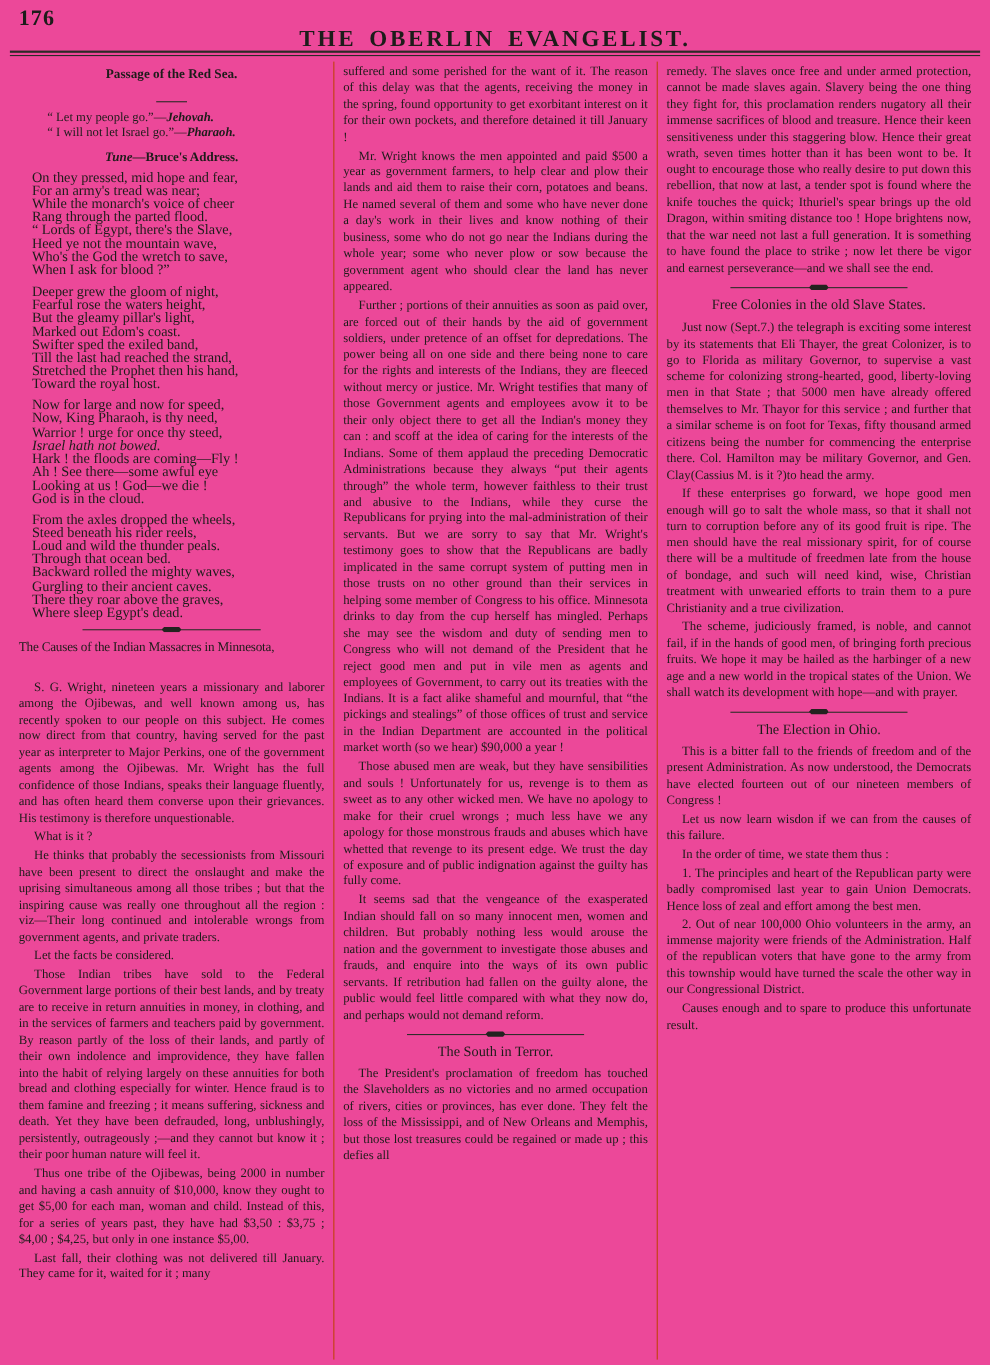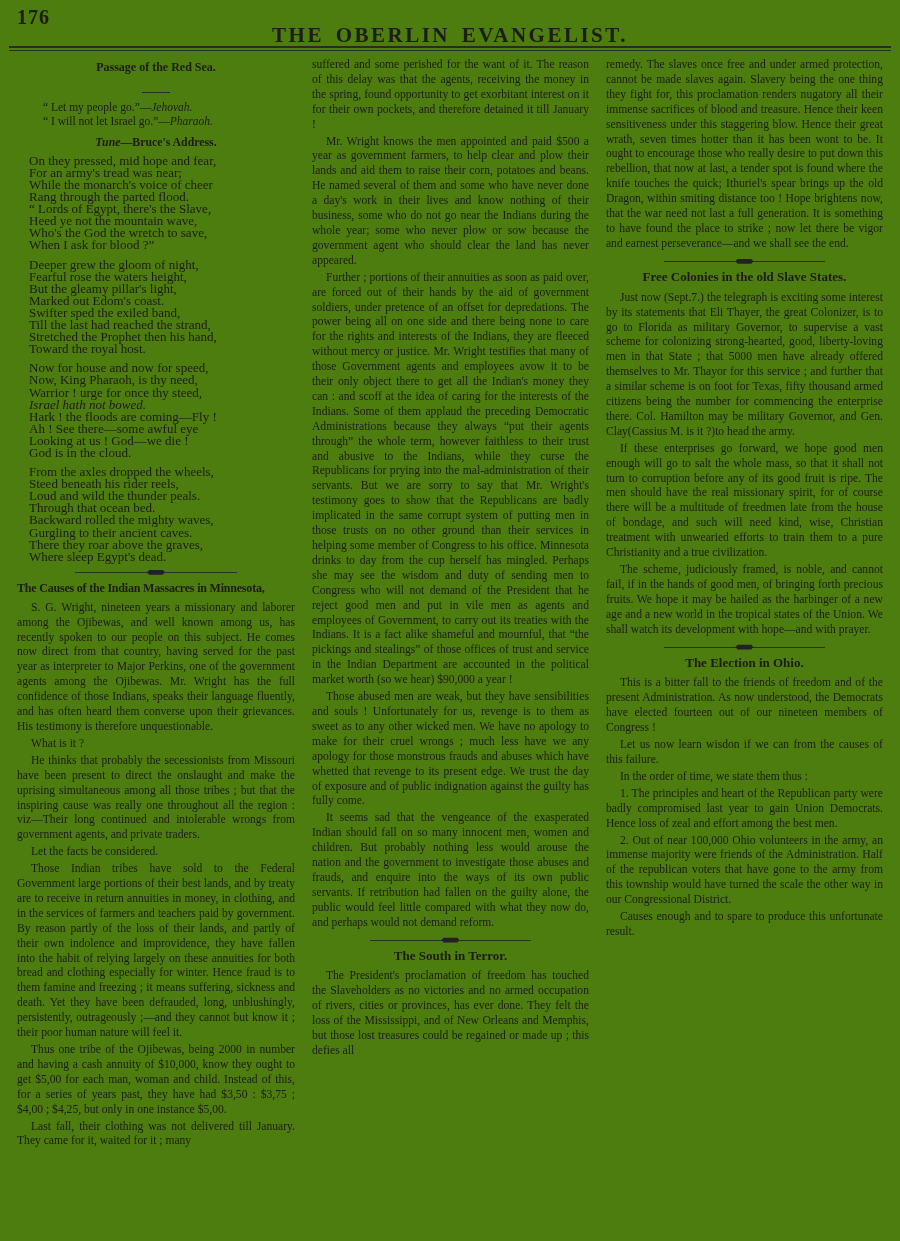--- a/index.html
+++ b/index.html
@@ -1,21 +1,21 @@
 <!DOCTYPE html>
 <html><head>
 <meta charset="utf-8">
 <style>
   html, body { margin: 0; padding: 0; background: #e9e7e1; }
   .page {
     position: relative;
     width: 900px;
     height: 1241px;
     margin: 0 auto;
-    background: #4d7c0f;
+    background: #ec4899;
     color: #1d1c1a;
     font-family: "Liberation Serif", serif;
     box-sizing: border-box;
     overflow: hidden;
   }
   
   .masthead-row { position: relative; height: 36px; padding-top: 7px; }
   .page-number {
     position: absolute; left: 17px; top: 6px;
     font-size: 20px; font-weight: bold; letter-spacing: 1px;
@@ -42,39 +42,39 @@
     padding: 2px 8px 0 8px;
     font-size: 11.6px; line-height: 14.9px;
     text-align: justify;
     overflow: hidden;
   }
   .col + .col { border-left: 1px solid #c2410c; }
   
   .poem-title { margin: 2px 0 17px; text-align: center; font-size: 12px; font-weight: bold; }
   .short-rule { width: 28px; border-top: 1.5px solid #2b2a27; margin: 2px auto 7px auto; }
   .epigraph { margin-left: 26px; text-align: left; font-size: 11.5px; line-height: 14px; }
-  .epigraph em { font-style: italic; }
+  .epigraph em { font-style: italic; font-weight: bold; }
   .tune { margin: 7px 0 5px; text-align: center; font-size: 11.8px; font-weight: bold; }
   .tune em { font-style: italic; }
   .stanza {
     margin: 0 0 7px 12px; text-align: left;
     font-size: 13px; line-height: 12.1px;
   }
   .stanza .poem-line.em { font-style: italic; }
   
   .divider { position: relative; width: 58%; margin: 9px auto 8px auto; height: 1px; background: #2e2d2a; }
   .divider-diamond {
     position: absolute; left: 50%; top: -2.5px; transform: translateX(-50%);
     width: 18px; height: 6px; background: #23221f;
     clip-path: polygon(0 50%, 12% 10%, 88% 10%, 100% 50%, 88% 90%, 12% 90%);
   }
-  .article-title { margin: 4px 0 6px; text-align: center; font-size: 13px; font-weight: bold; }
+  .article-title { margin: 4px 0 6px; text-align: center; font-size: 13px; font-weight: normal; }
   .article-title.flush {
     text-align: left; white-space: nowrap;
-    font-size: 12px; letter-spacing: -0.2px; margin: 4px 0 5px;
+    font-size: 12px; letter-spacing: -0.2px; margin: 4px 0 22px;
   }
   
   .para, .para-list p { margin: 0 0 2px 0; text-indent: 14px; }
   .para-list p { margin: 0 0 2px 0; }
   .first-flush p:first-child { text-indent: 0; }
   p.no-indent { text-indent: 0; }
 </style>
 </head>
 <body>
 
@@ -119,21 +119,21 @@
             <div class="poem-line">Deeper grew the gloom of night,</div>
             <div class="poem-line">Fearful rose the waters height,</div>
             <div class="poem-line">But the gleamy pillar's light,</div>
             <div class="poem-line">Marked out Edom's coast.</div>
             <div class="poem-line">Swifter sped the exiled band,</div>
             <div class="poem-line">Till the last had reached the strand,</div>
             <div class="poem-line">Stretched the Prophet then his hand,</div>
             <div class="poem-line">Toward the royal host.</div>
           </div>
         <div class="stanza">
-            <div class="poem-line">Now for house and now for speed,</div>
+            <div class="poem-line">Now for large and now for speed,</div>
             <div class="poem-line">Now, King Pharaoh, is thy need,</div>
             <div class="poem-line">Warrior ! urge for once thy steed,</div>
             <div class="poem-line em">Israel hath not bowed.</div>
             <div class="poem-line">Hark !  the floods are coming—Fly !</div>
             <div class="poem-line">Ah !  See there—some awful eye</div>
             <div class="poem-line">Looking at us !   God—we die !</div>
             <div class="poem-line">God is in the cloud.</div>
           </div>
         <div class="stanza">
             <div class="poem-line">From the axles dropped the wheels,</div>

